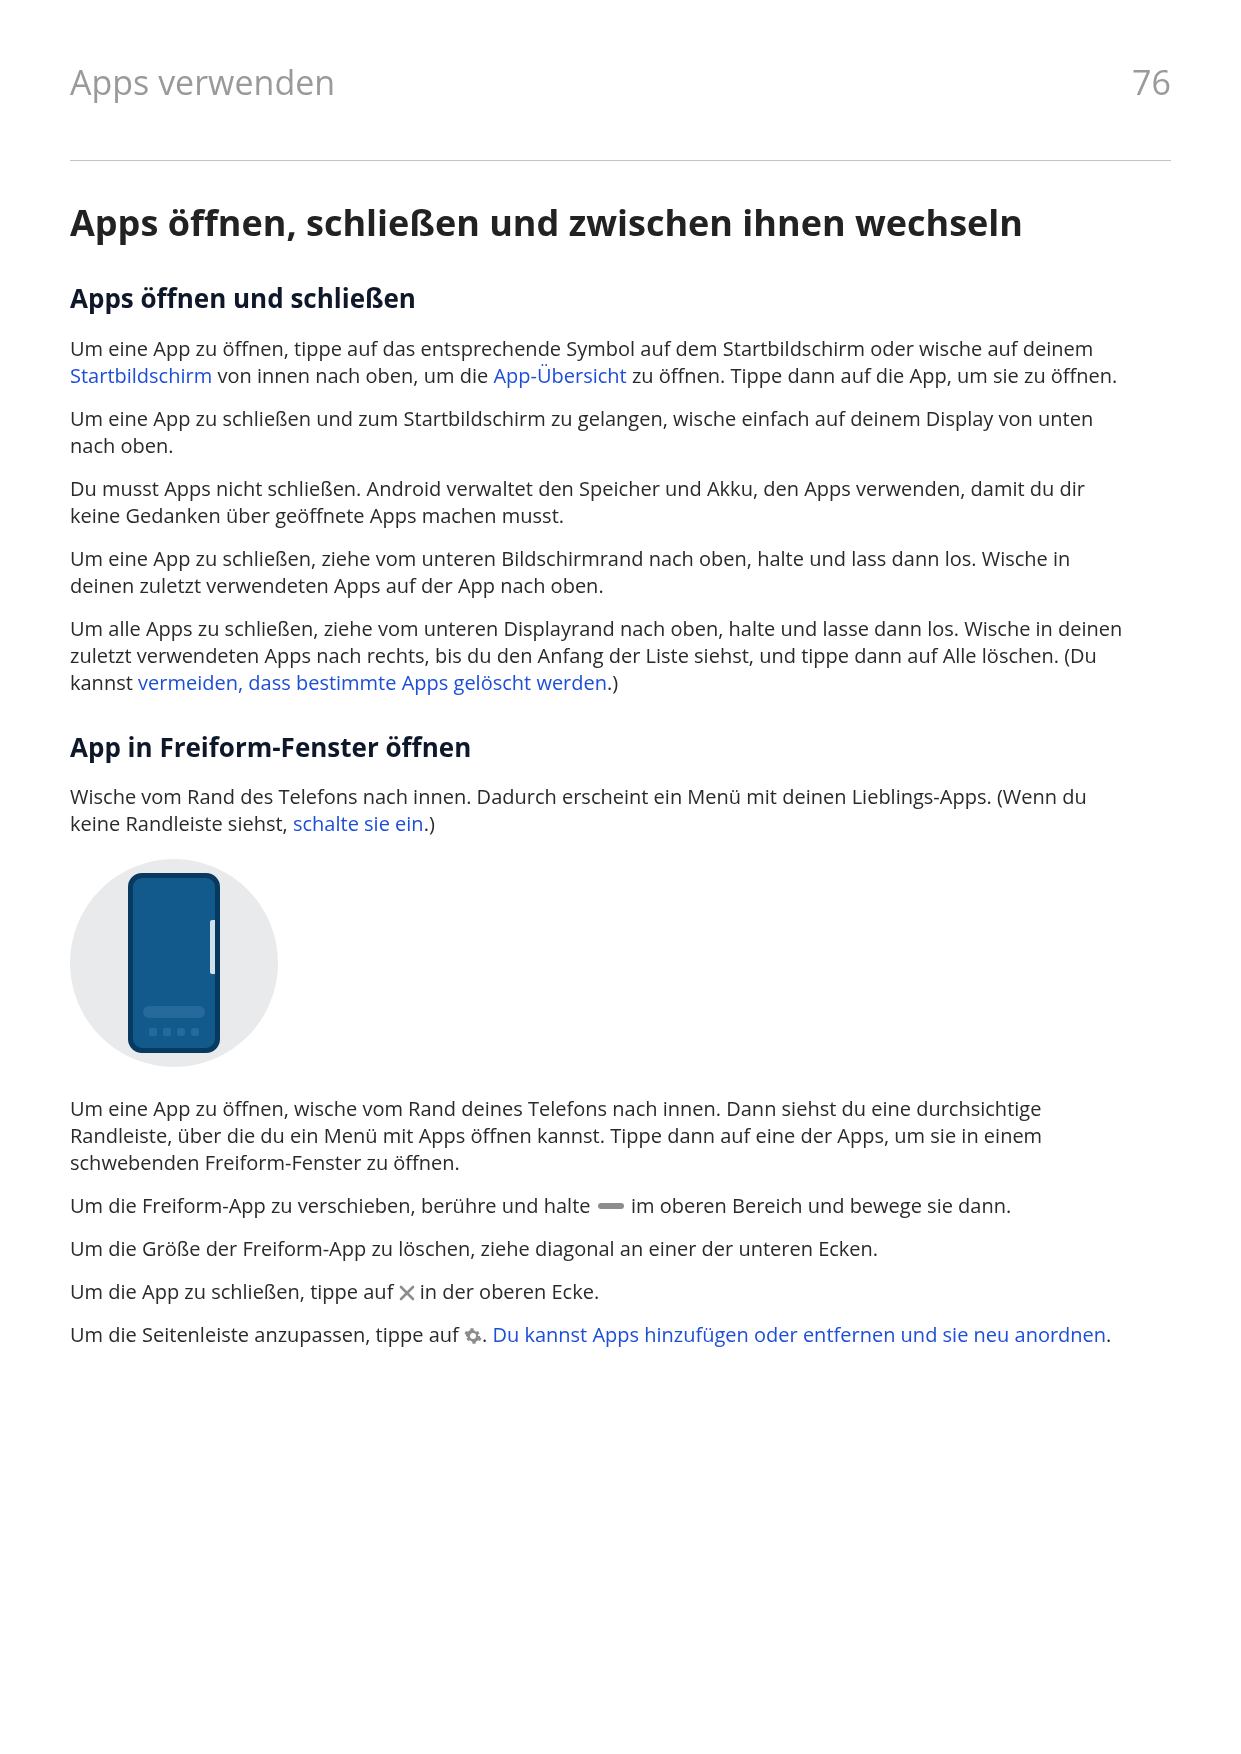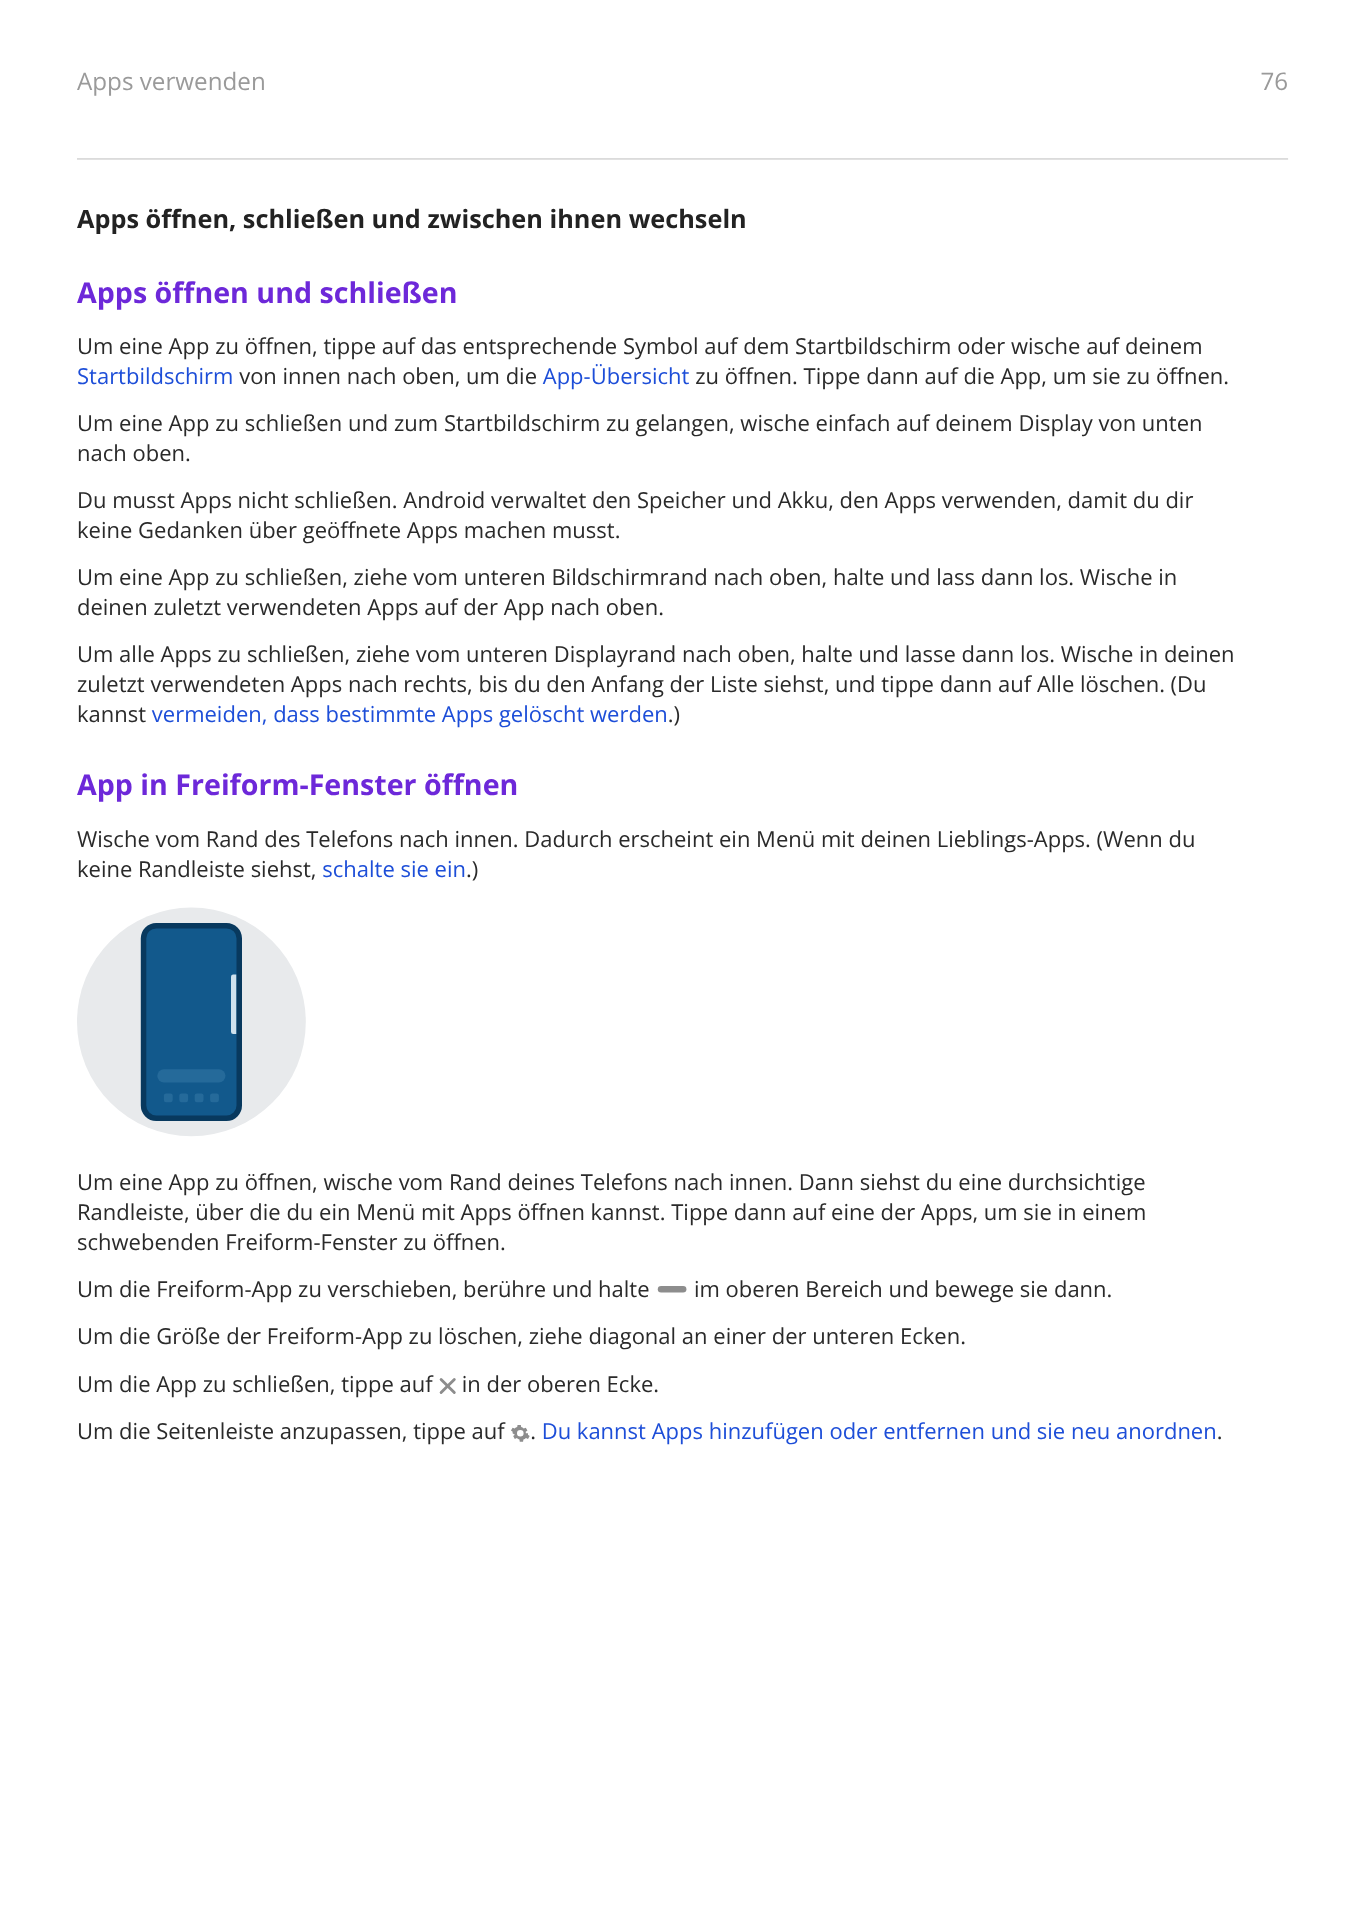--- a/index.html
+++ b/index.html
@@ -10,39 +10,39 @@
       background: #fff;
       padding: 60px 70px 70px 70px;
       font-size: 20px;
       line-height: 1.35;
     }
     .header {
       display: flex;
       justify-content: space-between;
       align-items: baseline;
       color: #9a9a9a;
-      font-size: 22px;
+      font-size: 34px;
       font-weight: 400;
       margin-bottom: 54px;
     }
     .hr {
       border: none;
       border-top: 1px solid #c4c4c4;
       margin-bottom: 38px;
     }
     h1 {
-      font-size: 23px;
+      font-size: 36px;
       font-weight: 700;
       color: #222;
       margin-bottom: 34px;
     }
     h2 {
       font-size: 26px;
       font-weight: 700;
-      color: #6d28d9;
+      color: #0f172a;
       margin-top: 34px;
       margin-bottom: 18px;
     }
     p {
       margin-bottom: 16px;
       max-width: 1060px;
     }
     .bold { font-weight: 400; }
     a.link { color: #1d4ed8; text-decoration: none; }
     ul { list-style: none; margin: 4px 0 14px 0; }

